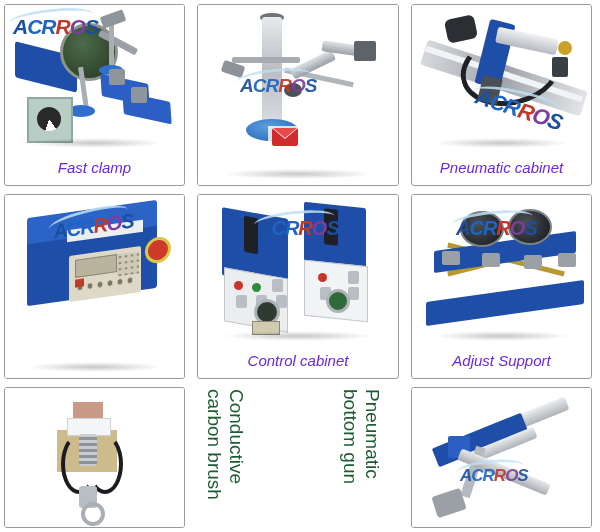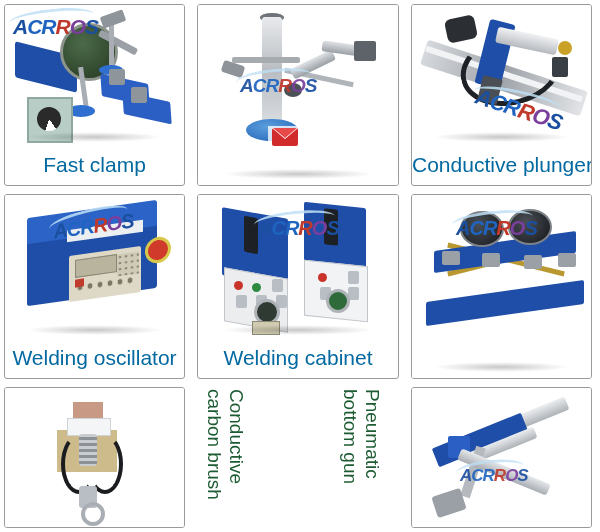--- a/index.html
+++ b/index.html
@@ -36,25 +36,26 @@
   .card.noborder{border:none;background:transparent;}
   .photo{
     flex:1 1 auto;
     position:relative;
     overflow:hidden;
     background:#ffffff;
   }
   .label{
     flex:0 0 auto;
     text-align:center;
-    color:#0369a1;
-    font-size:21px;
+    color:#6d28d9;
+    font-size:15px;
     line-height:1;
     padding:6px 0 10px 0;
     white-space:nowrap;
+    font-style:italic;
   }
 
   
   .vlabels{
     width:100%;height:100%;
     display:flex;
     flex-direction:row;
     align-items:flex-start;
     justify-content:space-between;
     padding:2px 6px 0 4px;
@@ -305,21 +306,21 @@
           <div class="pp-box"></div>
           <div class="pp-fit1"></div>
           <div class="pp-fit2"></div>
           <div class="shadow"></div>
         </div>
         <div class="logo" style="left:62px;top:92px;font-size:22px;transform:rotate(18deg);">
           <span class="swish"></span>
           <span class="a">A</span><span class="c">C</span><span class="r1">R</span><span class="r2">R</span><span class="o">O</span><span class="s">S</span>
         </div>
       </div>
-      <div class="label">Conductive plunger</div>
+      <div class="label">Pneumatic cabinet</div>
     </div>
   </div>
 
   <div class="cell">
     <div class="card">
       <div class="photo">
         <div class="ph">
           <div class="wo-box blue"></div>
           <div class="wo-top"></div>
           <div class="wo-label"></div>
@@ -329,21 +330,20 @@
           <div class="wo-btns"></div>
           <div class="wo-red"></div>
           <div class="wo-estop"></div>
           <div class="shadow"></div>
         </div>
         <div class="logo" style="left:48px;top:20px;font-size:20px;transform:rotate(-8deg);">
           <span class="swish"></span>
           <span class="a">A</span><span class="c">C</span><span class="r1">R</span><span class="r2">R</span><span class="o">O</span><span class="s">S</span>
         </div>
       </div>
-      <div class="label">Welding oscillator</div>
     </div>
   </div>
 
   <div class="cell">
     <div class="card">
       <div class="photo">
         <div class="ph">
           <div class="cc-b1"></div>
             <div class="cc-b1b"></div>
             <div class="cc-h1"></div>
@@ -363,21 +363,21 @@
           <div class="sw" style="left:122px;top:92px;"></div>
           <div class="sw" style="left:150px;top:92px;"></div>
           <div class="cc-dial2"></div>
           <div class="shadow"></div>
         </div>
         <div class="logo" style="left:60px;top:22px;font-size:20px;">
           <span class="swish"></span>
           <span class="a">A</span><span class="c">C</span><span class="r1">R</span><span class="r2">R</span><span class="o">O</span><span class="s">S</span>
         </div>
       </div>
-      <div class="label">Welding cabinet</div>
+      <div class="label">Control cabinet</div>
     </div>
   </div>
 
   <div class="cell">
     <div class="card">
       <div class="photo">
         <div class="ph">
           <div class="as-base blue"></div>
           <div class="as-x1"></div>
           <div class="as-x2"></div>
@@ -388,20 +388,21 @@
           <div class="as-blk" style="left:70px;top:58px;"></div>
           <div class="as-blk" style="left:112px;top:60px;"></div>
           <div class="as-blk" style="left:146px;top:58px;"></div>
           <div class="shadow"></div>
         </div>
         <div class="logo" style="left:44px;top:22px;font-size:20px;">
           <span class="swish"></span>
           <span class="a">A</span><span class="c">C</span><span class="r1">R</span><span class="r2">R</span><span class="o">O</span><span class="s">S</span>
         </div>
       </div>
+      <div class="label">Adjust Support</div>
     </div>
   </div>
 
   <div class="cell">
     <div class="card">
       <div class="photo">
         <div class="ph">
           <div class="cb-plate"></div>
           <div class="cb-cu"></div>
           <div class="cb-wh"></div>

